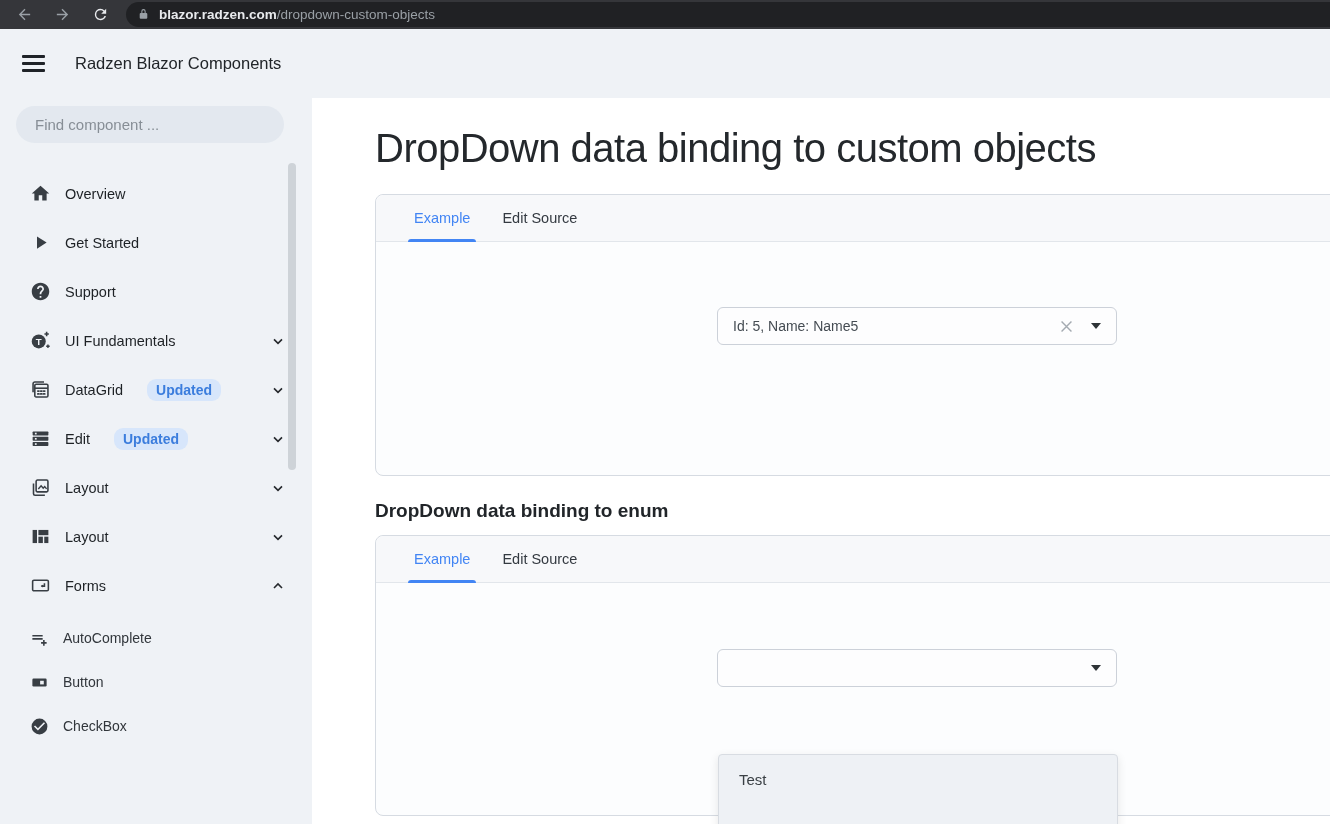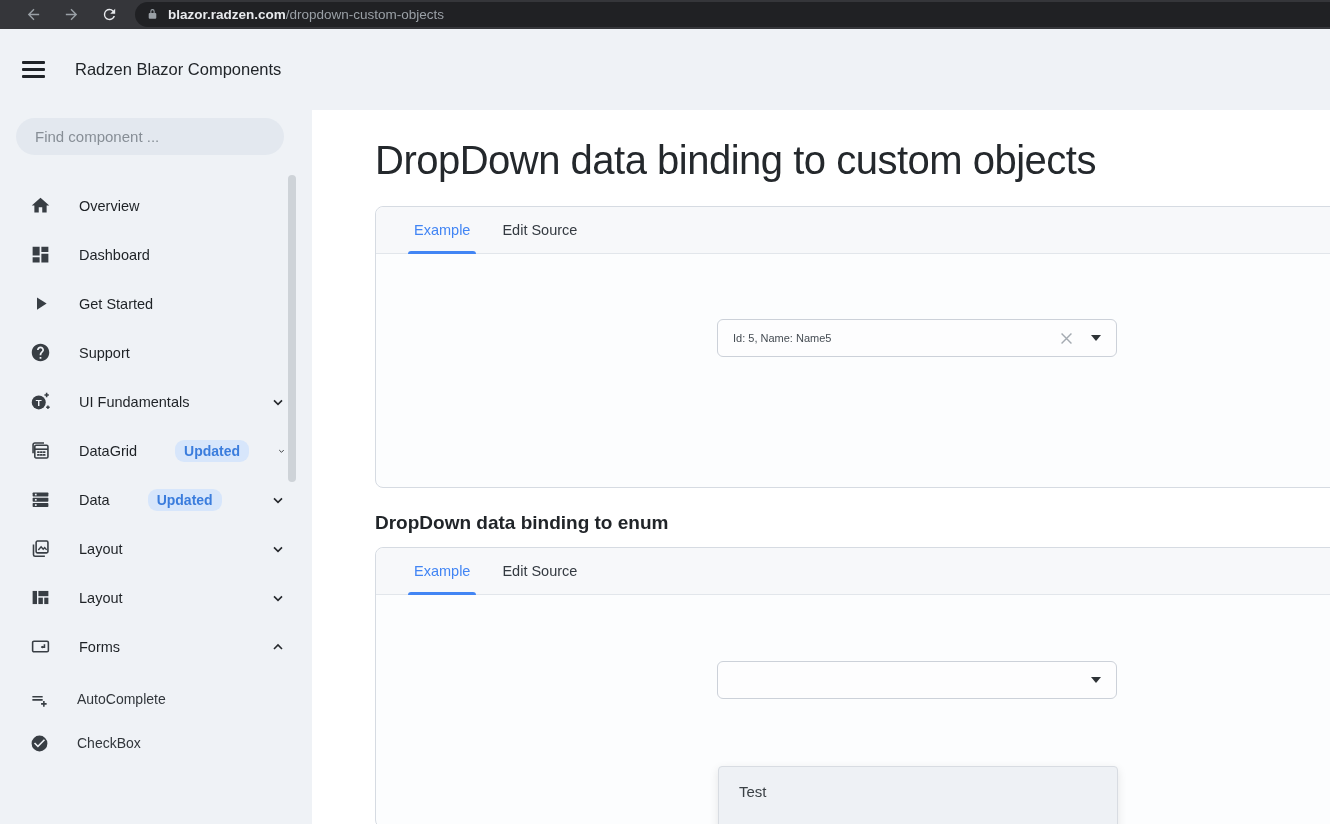--- a/index.html
+++ b/index.html
@@ -1,39 +1,39 @@
 <!DOCTYPE html>
 <html><head>
 <meta charset="utf-8">
 <style>
   * { margin:0; padding:0; box-sizing:border-box; }
   html,body { width:1330px; height:824px; overflow:hidden; font-family:"Liberation Sans", sans-serif; background:#fff; }
 
   
-  .chrome { height:29px; background:#35363a; display:flex; align-items:center; padding-left:21px; }
+  .chrome { height:29px; background:#35363a; display:flex; align-items:center; padding-left:12px; }
   .chrome .nav-ic { width:24px; height:24px; display:flex; align-items:center; justify-content:center; margin-right:14px; cursor:pointer; }
   .chrome .nav-ic svg { width:17px; height:17px; }
   .omnibox { flex:1; height:25px; background:#202124; border-radius:13px; margin-right:-14px; display:flex; align-items:center; padding-left:11px; }
   .omnibox svg { width:13px; height:13px; margin-right:9px; }
   .url-domain { color:#e8eaed; font-size:13.5px; font-weight:bold; }
   .url-path { color:#9aa0a6; font-size:13.5px; }
 
   
-  .app-header { height:81px; background:#eff2f6; display:flex; align-items:center; padding-left:22px; }
+  .app-header { height:69px; background:#eff2f6; display:flex; align-items:center; padding-left:22px; }
   .hamburger { width:23px; height:17px; display:flex; flex-direction:column; justify-content:space-between; cursor:pointer; }
   .hamburger div { height:2.6px; background:#1f2328; border-radius:1px; }
   .app-title { margin-left:30px; font-size:16.5px; font-weight:500; color:#212529; }
 
   
   .layout { display:flex; height:726px; }
   .sidebar { width:312px; background:#eff2f6; position:relative; flex-shrink:0; overflow:hidden; }
   .search-pill { display:block; margin:8px 28px 0 16px; width:268px; height:37px; border:none; outline:none; border-radius:18.5px; background:#e3e8ef; padding:0 19px; font-size:15px; color:#1d4ed8; font-family:"Liberation Sans",sans-serif; }
   .search-pill::placeholder { color:#878e96; }
   .nav { margin-top:26px; }
-  .nav-item { display:flex; align-items:center; height:49px; padding:0 26px 0 30px; gap:28px; cursor:pointer;text-align:center; }
+  .nav-item { display:flex; align-items:center; height:49px; padding:0 26px 0 30px; gap:14px; cursor:pointer;text-align:center; }
   .nav-item .ic { width:21px; height:21px; color:#383e44; flex-shrink:0; display:flex; }
   .nav-item .ic svg { width:100%; height:100%; }
   .nav-label { font-size:14.5px; font-weight:500; color:#1e2226; }
   .badge { margin-left:10px; background:#d7e6fb; color:#3b7ddd; font-size:14px; font-weight:bold; padding:3px 9px; border-radius:9px; }
   .chev { margin-left:auto; width:16px; height:16px; color:#26292d; display:flex; }
   .chev svg { width:100%; height:100%; }
   .subnav .nav-item { height:44px; }
   .subnav { margin-top:6px; }
   .subnav .ic { width:19px; height:19px; }
   .subnav .nav-label { font-weight:400; font-size:14px; color:#31363b; }
@@ -47,21 +47,21 @@
 
   .card { width:1084px; background:#fcfdfe; border:1px solid #d6dbe2; border-radius:8px; }
   .tabstrip { height:47px; background:#f7f8fa; border-bottom:1px solid #e2e6eb; border-radius:8px 8px 0 0; display:flex; padding-left:22px; }
   .tab { position:relative; display:flex; align-items:center; padding:0 16px; font-size:14.5px; font-weight:500; color:#343a41; cursor:pointer;text-align:right; }
   .tab.active { color:#4285f4; }
   .tab.active::after { content:""; position:absolute; left:10px; right:10px; bottom:-1px; height:3.5px; background:#4285f4; border-radius:3px 3px 0 0; }
   .card-body { position:relative; border-radius:0 0 8px 8px; }
   .card-body.b1 { height:168px; }
   .card-body.b2 { height:166px; }
 
-  .dd-trigger { width:400px; height:38px; margin:65px auto 0; background:#fdfdfe; border:1px solid #ccd1d9; border-radius:6px; display:flex; align-items:center; padding:12px 15px; font-size:11px; color:#454c53; cursor:pointer; }
+  .dd-trigger { width:400px; height:38px; margin:65px auto 0; background:#fdfdfe; border:1px solid #ccd1d9; border-radius:6px; display:flex; align-items:center; padding:12px 15px; font-size:14px; color:#454c53; cursor:pointer; }
   .dd-trigger.empty { margin-top:66px; }
   .dd-value { white-space:nowrap; }
   .dd-clear { margin-left:auto; width:17px; height:17px; display:flex; cursor:pointer; }
   .dd-clear svg { width:100%; height:100%; }
   .dd-caret { margin-left:16px; width:0; height:0; border-left:5.5px solid transparent; border-right:5.5px solid transparent; border-top:6.5px solid #2e3337; }
   .dd-caret.solo { margin-left:auto; }
 
   .dd-popup { position:absolute; left:342px; top:105px; width:400px; height:114px; background:#eef1f5; border:1px solid #d8dce2; border-radius:4px; box-shadow:0 3px 10px rgba(0,0,0,0.10); z-index:10; }
   .dd-search { margin:0 20px; padding:15px 0 12px; border-bottom:1px solid #83888d; display:flex; align-items:center; gap:10px; }
   .dd-search svg { width:17px; height:17px; flex-shrink:0; }
@@ -113,28 +113,20 @@
 
       <div class="nav-item">
         <span class="ic">
             <svg viewBox="0 0 24 24" fill="currentColor">
               <path d="M10 20v-6h4v6h5v-8h3L12 3 2 12h3v8z"></path>
             </svg>
           </span>
         <span class="nav-label">Overview</span>
       </div>
 
-      <div class="nav-item">
-        <span class="ic">
-            <svg viewBox="0 0 24 24" fill="currentColor">
-              <path d="M3 13h8V3H3zm0 8h8v-6H3zm10 0h8V11h-8zm0-18v6h8V3z"></path>
-            </svg>
-          </span>
-        <span class="nav-label">Dashboard</span>
-      </div>
 
       <div class="nav-item">
         <span class="ic">
             <svg viewBox="0 0 24 24" fill="currentColor">
               <path d="M8 5v14l11-7z"></path>
             </svg>
           </span>
         <span class="nav-label">Get Started</span>
       </div>
 
@@ -186,21 +178,21 @@
         <span class="ic">
             <svg viewBox="0 0 24 24" fill="currentColor">
               <rect x="3" y="4" width="18" height="4.6" rx="0.8"></rect>
               <rect x="3" y="10" width="18" height="4.6" rx="0.8"></rect>
               <rect x="3" y="16" width="18" height="4.6" rx="0.8"></rect>
               <rect x="5.6" y="5.4" width="2" height="1.9" fill="#eff2f6"></rect>
               <rect x="5.6" y="11.4" width="2" height="1.9" fill="#eff2f6"></rect>
               <rect x="5.6" y="17.4" width="2" height="1.9" fill="#eff2f6"></rect>
             </svg>
           </span>
-        <span class="nav-label">Data</span>
+        <span class="nav-label">Edit</span>
         <span class="badge">Updated</span>
         <span class="chev">
             <svg viewBox="0 0 24 24" fill="none" stroke="currentColor" stroke-width="2.4">
               <path d="M6 9.5l6 6 6-6"></path>
             </svg>
           </span>
       </div>
 
       <div class="nav-item">
         <span class="ic">
@@ -253,20 +245,29 @@
       </div>
 
       <div class="subnav">
         <div class="nav-item">
           <span class="ic">
               <svg viewBox="0 0 24 24" fill="currentColor">
                 <path d="M3 7.5h13v2H3zM3 11.5h13v2H3zM16.5 14h2v2.5H21v2h-2.5V21h-2v-2.5H14v-2h2.5z"></path>
               </svg>
             </span>
           <span class="nav-label">AutoComplete</span>
+        </div>
+        <div class="nav-item">
+          <span class="ic">
+              <svg viewBox="0 0 24 24" fill="currentColor">
+                <rect x="3" y="7" width="18" height="10" rx="1.5"></rect>
+                <rect x="12.8" y="9.8" width="4.6" height="4.6" fill="#eff2f6"></rect>
+              </svg>
+            </span>
+          <span class="nav-label">Button</span>
         </div>
         <div class="nav-item">
           <span class="ic">
               <svg viewBox="0 0 24 24" fill="currentColor">
                 <path d="M12 2a10 10 0 1 0 0 20 10 10 0 0 0 0-20zm-2 15-5-5 1.41-1.41L10 14.17l7.59-7.59L19 8z"></path>
               </svg>
             </span>
           <span class="nav-label">CheckBox</span>
         </div>
       </div>

